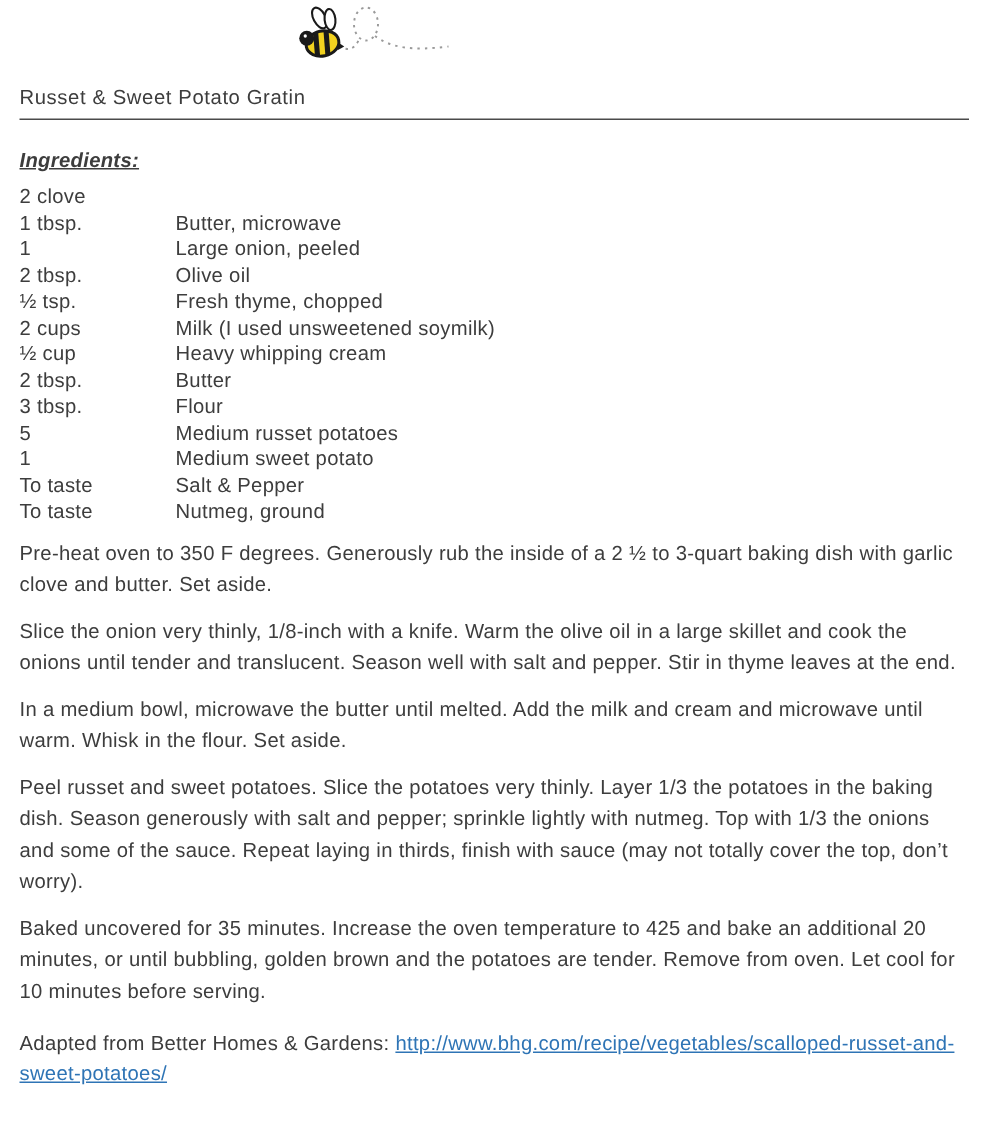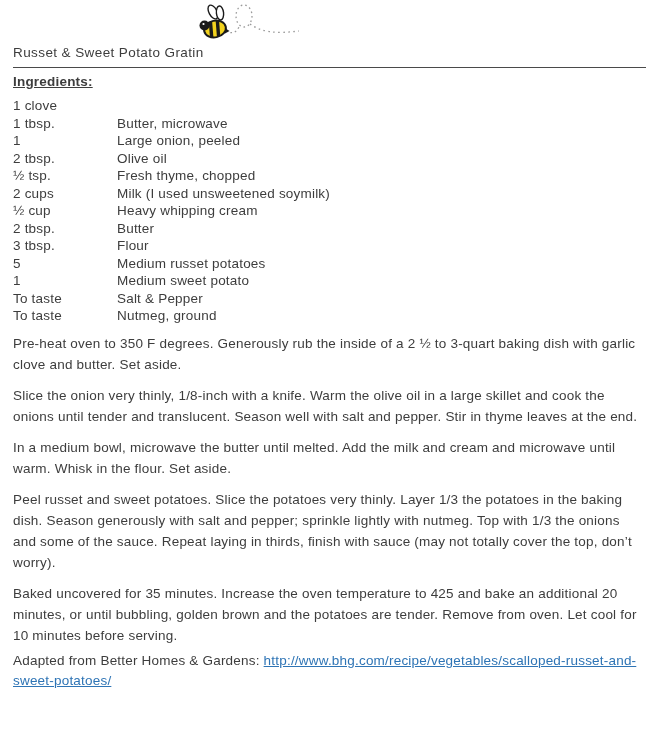--- a/index.html
+++ b/index.html
@@ -9,44 +9,44 @@
     font-family: "Liberation Sans", "DejaVu Sans", sans-serif;
     color: #3d3d3d;
     font-size: 13.5px;
     letter-spacing: 0.015em;
   }
   .page { width: 654px; height: 750px; padding: 0 8px 0 13px; overflow: hidden; }
 
   .bee-wrap { margin: 3px 0 0 182px; height: 39px; }
 
   .title-row {
-    margin-top: 2px;
+    margin-top: 14px;
     padding-bottom: 5px;
     border-bottom: 1.5px solid #4a4a4a;
     line-height: 18px;
     letter-spacing: 0.03em;
   }
 
   .section-heading {
     font-weight: bold;
     text-decoration: underline;
     line-height: 18px;
   }
-  .ingredients-heading { margin-top: 5px; }
+  .ingredients-heading { margin-top: 18px; font-style: italic; }
   .directions-heading { margin-top: 12px; }
 
   .ing-table { margin-top: 6px; }
   .ing-row { display: flex; line-height: 17.5px; }
   .ing-qty { width: 104px; flex: 0 0 104px; }
   .ing-name { flex: 1; }
 
   .para { margin-top: 10px; line-height: 21px; }
   .para-first { margin-top: 8px; }
 
-  .source-line { margin-top: 5px; line-height: 20px; }
+  .source-line { margin-top: 15px; line-height: 20px; }
   .source-link { color: #2e74b5; text-decoration: underline; cursor: pointer; }
 
   .bee-svg { display: block; }
 </style>
 </head>
 <body>
 
 <div class="page">
 
   <div class="bee-wrap">
@@ -73,21 +73,21 @@
       <circle cx="8.5" cy="21" r="1.1" fill="#ffffff"></circle>
     </svg>
   </div>
 
   <div class="title-row">Russet &amp; Sweet Potato Gratin</div>
 
   <div class="section-heading ingredients-heading">Ingredients:</div>
 
   <div class="ing-table">
     <div class="ing-row">
-        <span class="ing-qty">1 clove</span>
+        <span class="ing-qty">2 clove</span>
       </div>
     <div class="ing-row">
         <span class="ing-qty">1 tbsp.</span>
         <span class="ing-name">Butter, microwave</span>
       </div>
     <div class="ing-row">
         <span class="ing-qty">1</span>
         <span class="ing-name">Large onion, peeled</span>
       </div>
     <div class="ing-row">

